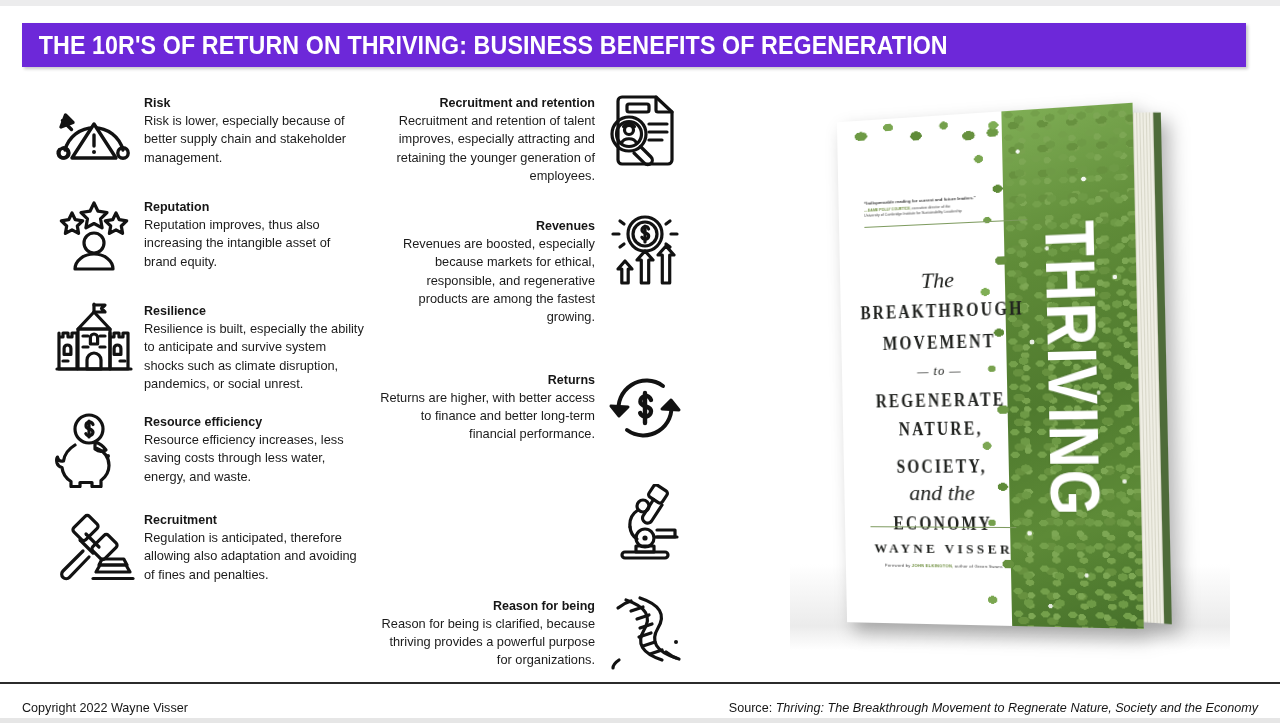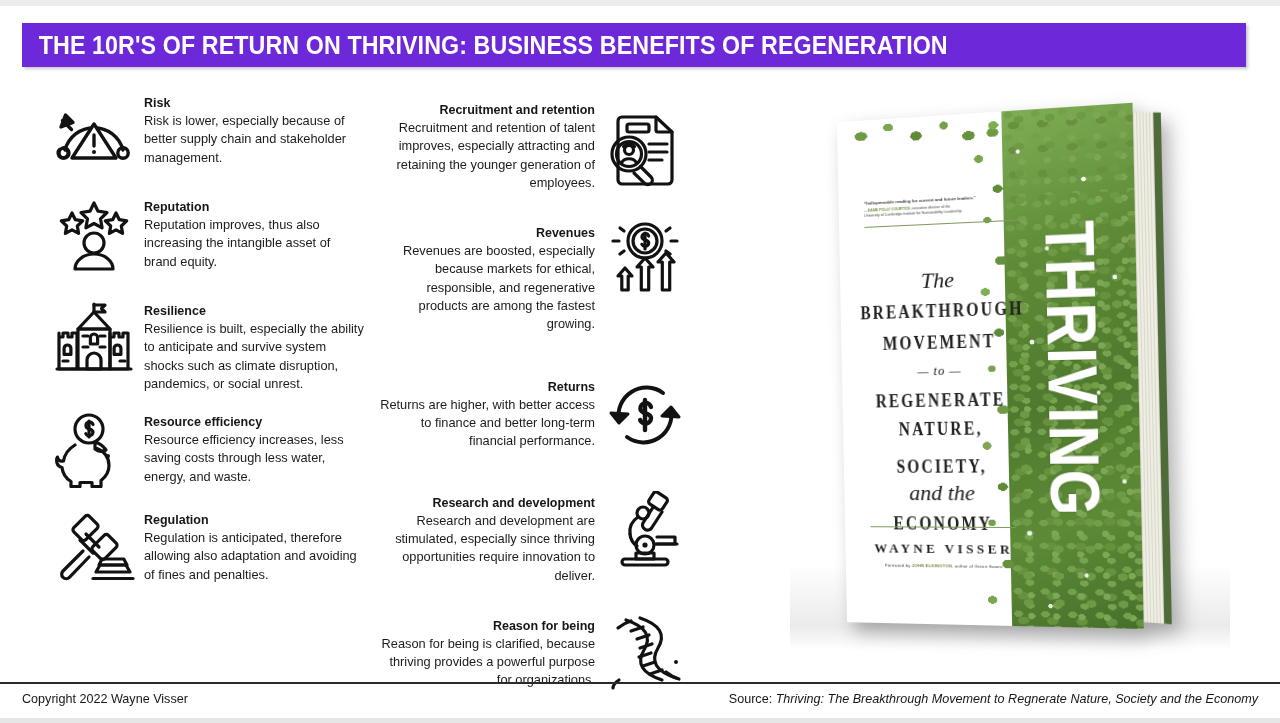--- a/index.html
+++ b/index.html
@@ -95,21 +95,21 @@
     line-height: 18.3px;
     font-family: "Liberation Sans", sans-serif;
   }
 
   
   .r-risk      { margin-top: 2px;  }
   .r-rep       { margin-top: 22px; }
   .r-res       { margin-top: 22px; }
   .r-reseff    { margin-top: 16px; }
   .r-reg       { margin-top: 16px; }
-  .r-recr      { margin-top: 9px; align-items: flex-end;  }
+  .r-recr      { margin-top: 2px;  }
   .r-revs      { margin-top: 28px; }
   .r-rets      { margin-top: 40px; }
   .r-rnd       { margin-top: 34px; }
   .r-reason    { margin-top: 28px; }
 
   
   .book-area {
     position: absolute;
     left: 790px;
     top: 78px;
@@ -337,21 +337,21 @@
     border-top: 2px solid #2b2b2b;
   }
   .footer {
     position: absolute;
     left: 0;
     top: 686px;
     width: 1280px;
     height: 32px;
     padding: 0 22px;
     display: flex;
-    align-items: flex-start;
+    align-items: center;
     justify-content: space-between;
   }
   .footer-left {
     font-size: 12.6px;
     color: #161616;
   }
   .footer-right {
     font-size: 12.6px;
     color: #161616;
     margin-left: 32px;
@@ -457,21 +457,21 @@
           <rect x="44" y="25" width="17" height="22" rx="3" transform="rotate(45 52.5 36)"></rect>
           <path d="M34 23 L47 36"></path>
           <path d="M28 29 L41 42"></path>
           <path d="M31 40 L11 60 a4.5 4.5 0 0 0 6.4 6.4 L37 46" stroke-linejoin="round"></path>
           <path d="M44 61 h34 l-4 -7 H48 z"></path>
           <path d="M47 54 h28 l-3.2 -6 H50 z"></path>
           <path d="M41 67.5 h40"></path>
         </svg>
       </div>
       <div class="entry-text">
-        <div class="entry-title">Regulation</div>
+        <div class="entry-title">Recruitment</div>
         <div class="entry-body">Regulation is anticipated, therefore allowing also adaptation and avoiding of fines and penalties.</div>
       </div>
     </div>
 
   </div>
 
   <div class="col-mid">
 
     <div class="entry rev r-recr">
       <div class="icon-box">
@@ -546,24 +546,20 @@
           <path d="M33 26 a18 18 0 0 0 -8 17"></path>
           <path d="M25 43 a16 16 0 0 0 7 12"></path>
           <circle cx="40" cy="54" r="9"></circle>
           <circle cx="40" cy="54" r="2.6" fill="#121212" stroke="none"></circle>
           <path d="M31 62 h18 v6 H31 z"></path>
           <path d="M20 68 h40 a3 3 0 0 1 0 6 H20 a3 3 0 0 1 0 -6 z"></path>
           <path d="M52 46 h18 v7 H52"></path>
           <path d="M50 53 h22"></path>
         </svg>
       </div>
-      <div class="entry-text">
-        <div class="entry-title">Research and development</div>
-        <div class="entry-body">Research and development are stimulated, especially since thriving opportunities require innovation to deliver.</div>
-      </div>
     </div>
 
     <div class="entry rev r-reason">
       <div class="icon-box">
         <svg width="78" height="80" viewBox="0 0 78 80" fill="none" stroke="#121212" stroke-width="3.2" stroke-linecap="round" stroke-linejoin="round">
           <path d="M20 6 q30 10 18 30 -12 20 18 30"></path>
           <path d="M34 4 q30 10 18 30 -12 20 18 30"></path>
           <path d="M12 14 q6 -5 13 -7"></path>
           <path d="M60 58 q6 5 13 7"></path>
           <path d="M25 17 l12 -4"></path>

